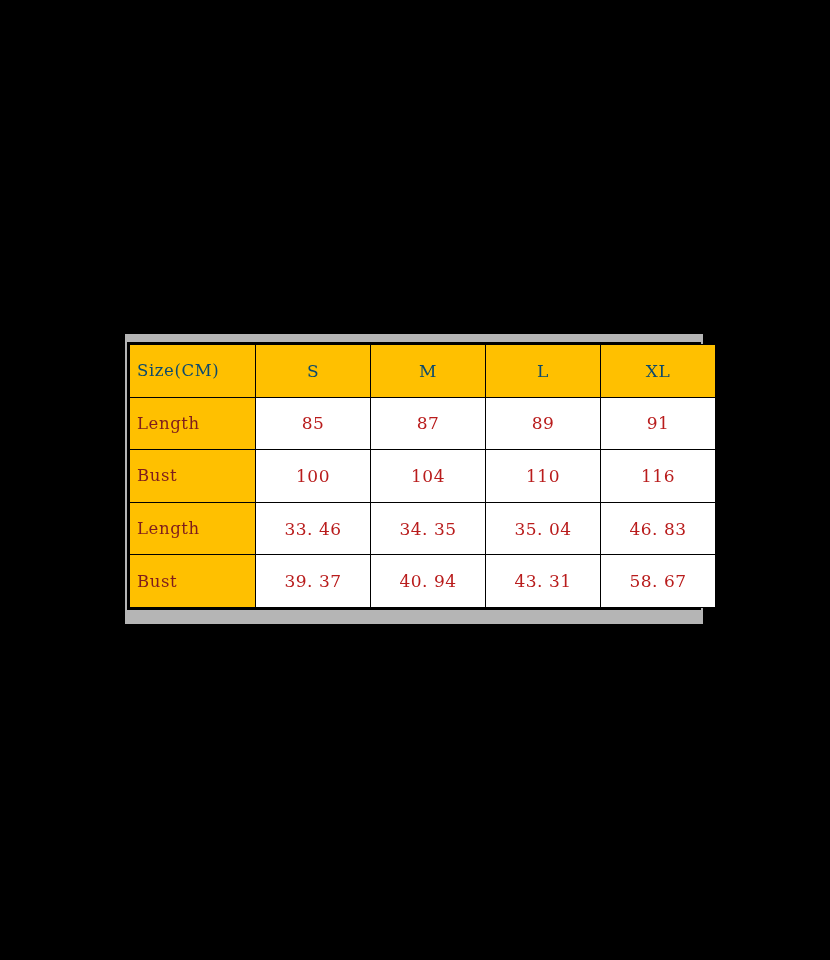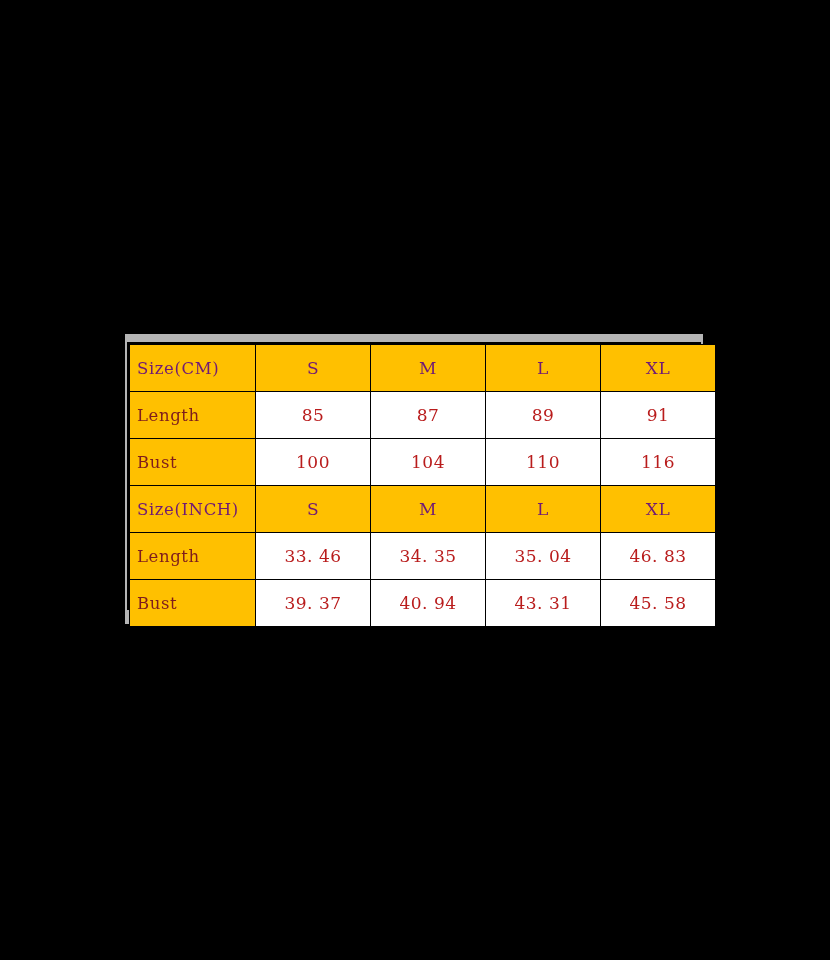--- a/index.html
+++ b/index.html
@@ -70,21 +70,21 @@
     text-align: left;
     padding-left: 7px;
     font-size: 16.5px;
     letter-spacing: 0.6px;
     color: #7f1d1d;
     width: 118px;
   }
   
   table.size-table tr.size-row td {
     background: #FFC000;
-    color: #701a75;
+    color: #0c4a6e;
   }
   table.size-table td.data-cell {
     background: #ffffff;
     width: 114px;
   }
   table.size-table tr.size-row td.data-cell {
     background: #FFC000;
   }
 
   
@@ -122,42 +122,35 @@
           </tr>
 
           <tr>
             <td class="label-cell mono-label">Bust</td>
             <td class="data-cell">100</td>
             <td class="data-cell">104</td>
             <td class="data-cell">110</td>
             <td class="data-cell">116</td>
           </tr>
 
-          <tr class="size-row">
-            <td class="label-cell mono-label">Size(INCH)</td>
-            <td class="data-cell">S</td>
-            <td class="data-cell">M</td>
-            <td class="data-cell">L</td>
-            <td class="data-cell">XL</td>
-          </tr>
 
           <tr>
             <td class="label-cell mono-label">Length</td>
             <td class="data-cell">33. 46</td>
             <td class="data-cell">34. 35</td>
             <td class="data-cell">35. 04</td>
             <td class="data-cell">46. 83</td>
           </tr>
 
           <tr>
             <td class="label-cell mono-label">Bust</td>
             <td class="data-cell">39. 37</td>
             <td class="data-cell">40. 94</td>
             <td class="data-cell">43. 31</td>
-            <td class="data-cell">45. 58</td>
+            <td class="data-cell">58. 67</td>
           </tr>
 
         </tbody>
       </table>
 
     </div>
   </div>
 
 </div>
 

